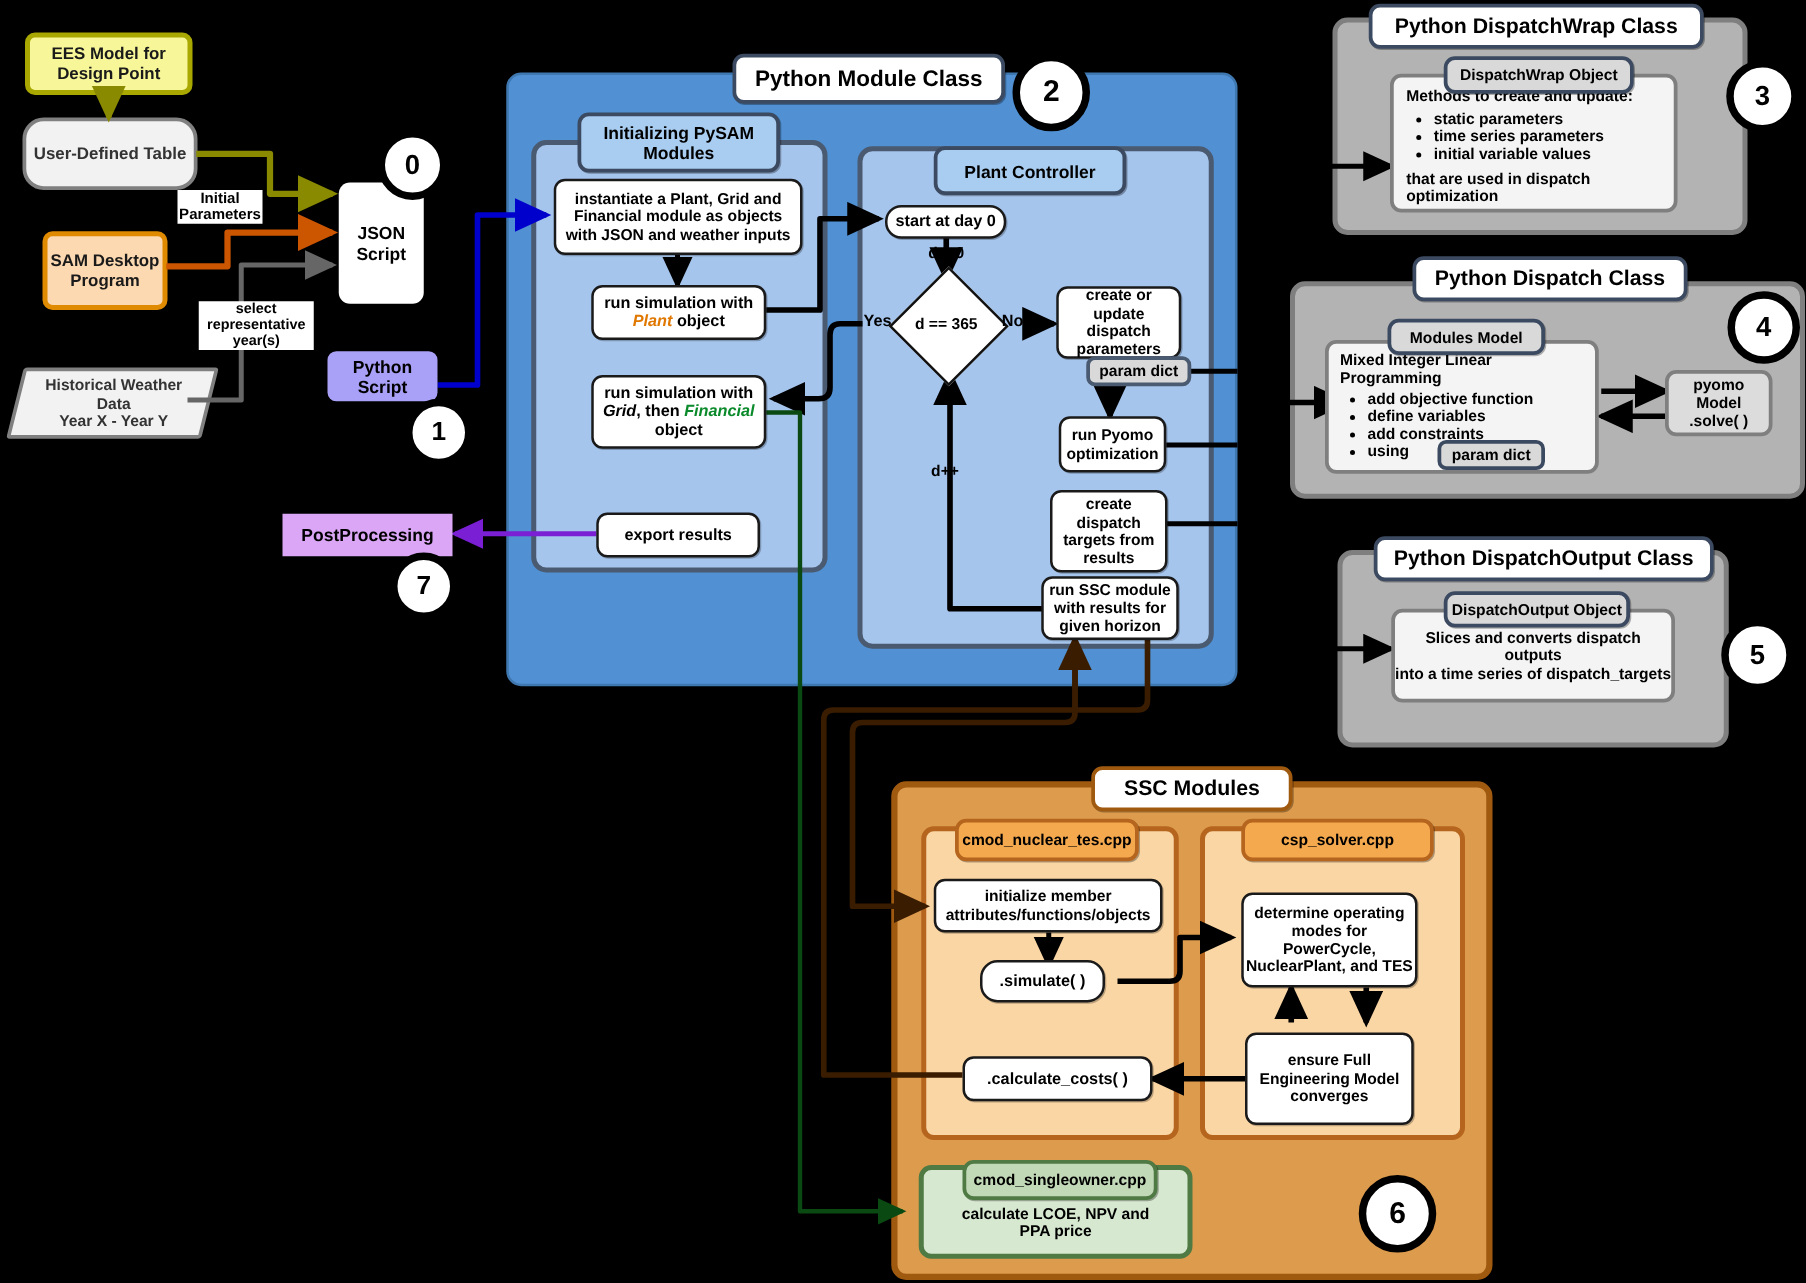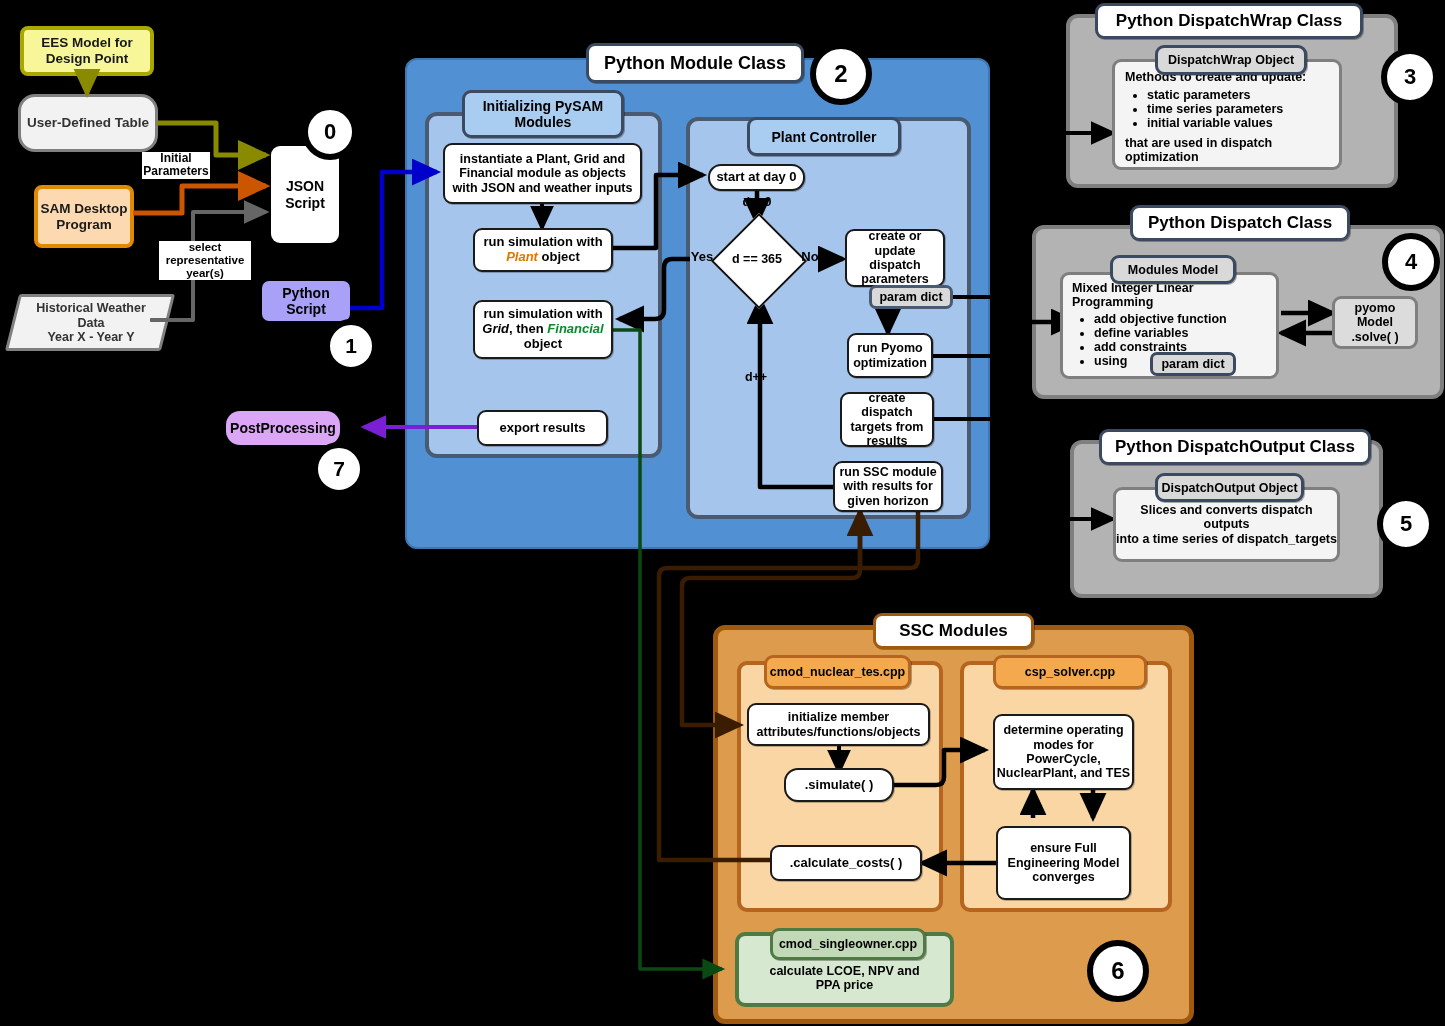--- a/index.html
+++ b/index.html
@@ -138,21 +138,21 @@
 Script</div>
 <div class="circnum" style="left:324px;top:319px;width:42px;height:42px;font-size:21px;z-index:12;">1</div>
 
 <div class="lbl" style="left:142px;top:152px;width:68px;font-size:12px;white-space:pre-line;">Initial
 Parameters</div>
 
 <div class="lbl" style="left:159px;top:241px;width:92px;font-size:11.5px;white-space:pre-line;">select
 representative
 year(s)</div>
 
-<div class="node abs" style="left:226px;top:411px;width:114px;height:34px;background:#dba6f5;border-radius:14px;
+<div class="node abs" style="left:226px;top:411px;width:136px;height:34px;background:#dba6f5;border-radius:0;
             font-size:14px;z-index:8;">PostProcessing</div>
 <div class="circnum" style="left:312px;top:442px;width:42px;height:42px;font-size:21px;z-index:12;">7</div>
 
 <div class="panel" style="left:405px;top:58px;width:585px;height:491px;background:#5090d3;
             border:2px solid #3f78b0;z-index:2;"></div>
 <div class="titlechip" style="left:586px;top:43px;width:212px;height:34px;font-size:18px;">Python Module Class</div>
 <div class="circnum" style="left:810px;top:43px;width:50px;height:50px;font-size:24px;">2</div>
 
 <div class="panel" style="left:425px;top:112px;width:237px;height:346px;background:#a6c5ec;
             border:4px solid #4a5a70;z-index:3;"></div>
@@ -203,21 +203,21 @@
 dispatch
 parameters</div>
 
 <div class="abs" style="left:869px;top:285px;width:84px;height:24px;background:#d9d9d9;border:3px solid #4a5a70;
             border-radius:7px;display:flex;align-items:center;justify-content:center;
             font-size:12.5px;font-weight:bold;z-index:10;">param dict</div>
 
 <div class="node whitebox" style="left:847px;top:333px;width:86px;height:45px;font-size:12.5px;white-space:pre-line;z-index:8;">run Pyomo
 optimization</div>
 
-<div class="node whitebox" style="left:840px;top:392px;width:94px;height:55px;font-size:12.5px;white-space:pre-line;z-index:8;">create dispatch
+<div class="node whitebox" style="left:840px;top:392px;width:94px;height:66px;font-size:12.5px;white-space:pre-line;z-index:8;">create dispatch
 targets from
 results</div>
 
 <div class="node whitebox" style="left:833px;top:461px;width:110px;height:51px;font-size:12.5px;white-space:pre-line;z-index:8;">run SSC module
 with results for
 given horizon</div>
 
 <div class="panel" style="left:1066px;top:14px;width:332px;height:174px;background:#b3b3b3;
             border:4px solid #7f7f7f;border-radius:12px;z-index:2;"></div>
 <div class="titlechip" style="left:1095px;top:3px;width:262px;height:30px;font-size:17px;">Python DispatchWrap Class</div>
@@ -278,21 +278,21 @@
 <div class="titlechip" style="left:873px;top:613px;width:155px;height:30px;font-size:17px;border-color:#a05a10;">SSC Modules</div>
 <div class="circnum" style="left:1087px;top:940px;width:50px;height:50px;font-size:24px;">6</div>
 
 <div class="panel" style="left:737px;top:661px;width:206px;height:251px;background:#fad6a5;
             border:4px solid #b5651d;border-radius:10px;z-index:3;"></div>
 <div class="titlechip" style="left:764px;top:655px;width:141px;height:28px;font-size:12.5px;background:#f5a94e;
             border-color:#b5651d;border-width:3px;">cmod_nuclear_tes.cpp</div>
 
 <div class="node whitebox" style="left:747px;top:703px;width:183px;height:43px;font-size:12.5px;white-space:pre-line;z-index:8;">initialize member
 attributes/functions/objects</div>
-<div class="node whitebox" style="left:784px;top:768px;width:110px;height:34px;font-size:13px;border-radius:14px;z-index:8;">.simulate( )</div>
+<div class="node whitebox" style="left:784px;top:768px;width:100px;height:34px;font-size:13px;border-radius:14px;z-index:8;">.simulate( )</div>
 <div class="node whitebox" style="left:770px;top:845px;width:152px;height:36px;font-size:13px;border-radius:9px;z-index:8;">.calculate_costs( )</div>
 
 <div class="panel" style="left:960px;top:661px;width:212px;height:251px;background:#fad6a5;
             border:4px solid #b5651d;border-radius:10px;z-index:3;"></div>
 <div class="titlechip" style="left:993px;top:655px;width:148px;height:28px;font-size:12.5px;background:#f5a94e;
             border-color:#b5651d;border-width:3px;">csp_solver.cpp</div>
 
 <div class="node whitebox" style="left:993px;top:714px;width:141px;height:76px;font-size:12.5px;white-space:pre-line;z-index:8;">determine operating
 modes for PowerCycle,
 NuclearPlant, and TES</div>

